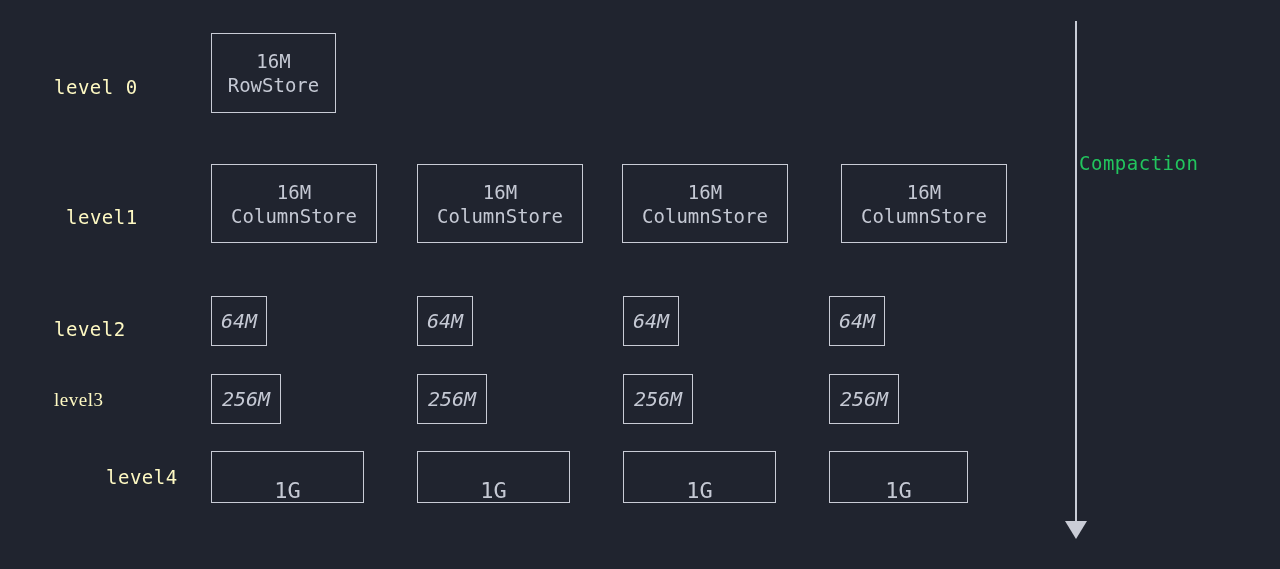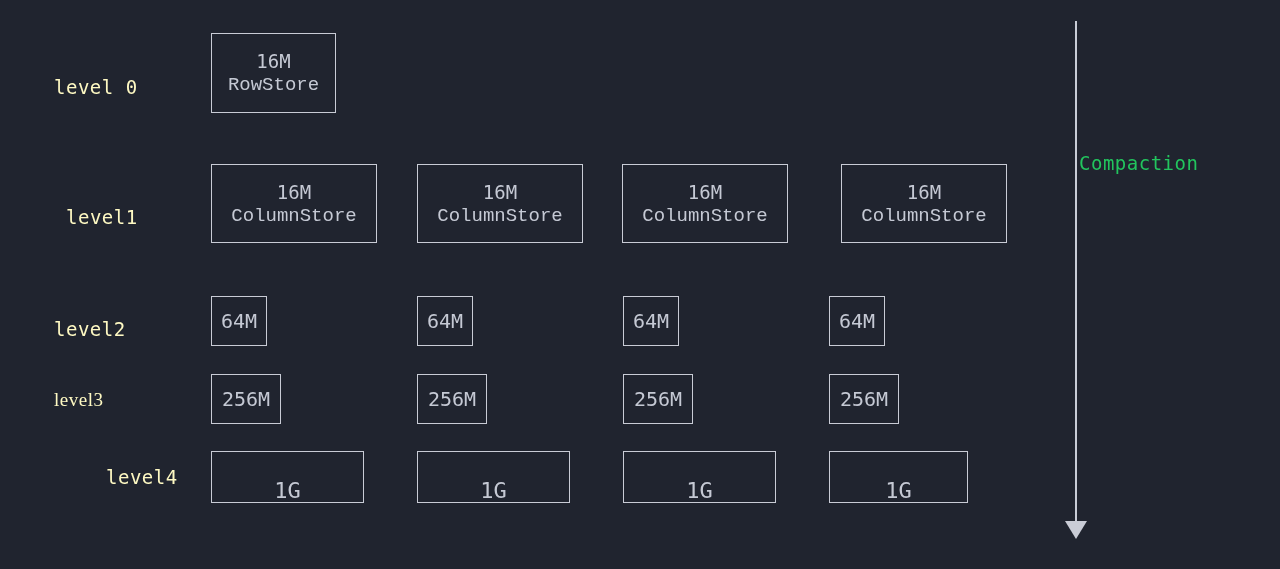--- a/index.html
+++ b/index.html
@@ -38,34 +38,34 @@
     display: flex;
     flex-direction: column;
     align-items: center;
     justify-content: center;
     white-space: pre;
     text-align: center;
     background: transparent;
   }
   .node .line2 {
     display: block;
-    font-family: Liberation Mono, monospace;
   }
 
   
   .node.big {
     font-size: 19px;
     line-height: 24px;
   }
 
   
   .node.tight {
     justify-content: center;
     align-items: center;
     font-size: 20px;
+    font-style: italic;
   }
 
   
   .node.wide {
     font-size: 22px;
     justify-content: flex-end;
   }
 
   
   #arrow-line {

